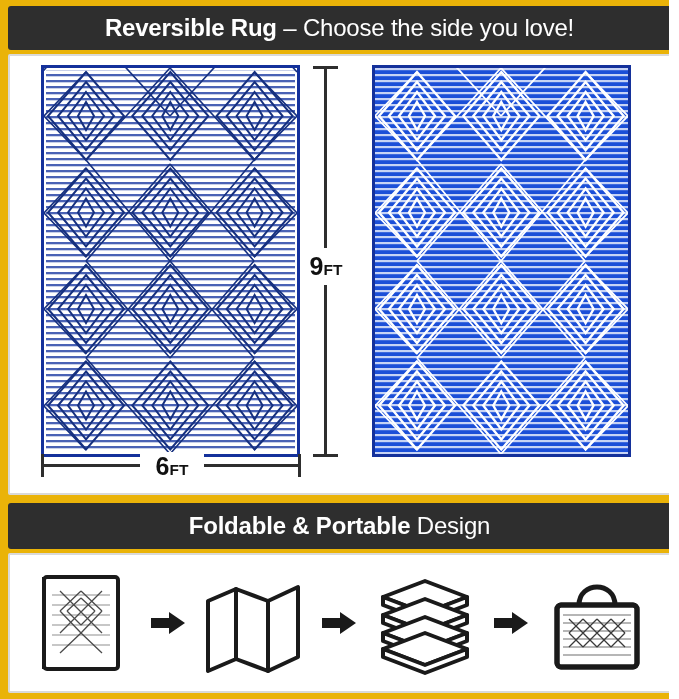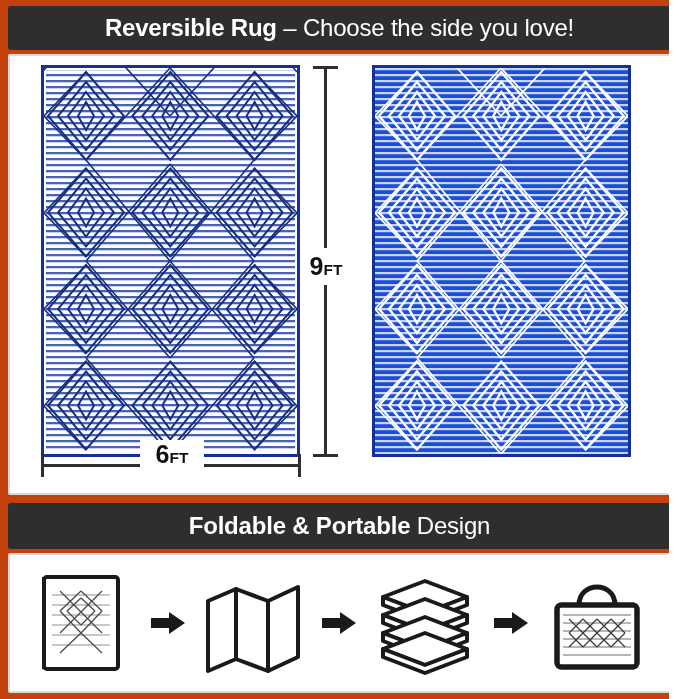--- a/index.html
+++ b/index.html
@@ -6,21 +6,21 @@
   html, body {
     margin: 0;
     padding: 0;
     background: #ffffff;
     font-family: "Liberation Sans", sans-serif;
   }
   #page {
     position: relative;
     width: 669px;
     height: 699px;
-    background: #c2410c;
+    background: #eab308;
     overflow: hidden;
   }
 
   
   .banner {
     position: absolute;
     left: 8px;
     width: 663px;
     background: #2e2e2e;
     color: #ffffff;
@@ -89,21 +89,21 @@
   #dim-v-label {
     left: 303px; top: 239px; width: 46px;
     font-size: 25px; text-align: center; padding: 6px 0; margin-top: 9px;
   }
 
   
   #dim-h-line { left: 41px; top: 464px; width: 260px; height: 3px; }
   #dim-h-cap-left { left: 41px; top: 454px; width: 3px; height: 23px; }
   #dim-h-cap-right { left: 298px; top: 454px; width: 3px; height: 23px; }
   #dim-h-label {
-    left: 140px; top: 440px; width: 64px;
+    left: 140px; top: 452px; width: 64px;
     font-size: 25px; text-align: center; padding: 2px 0;
   }
 
   
   #steps {
     position: absolute;
     left: 14px; top: 559px; width: 651px; height: 128px;
     display: flex;
     align-items: center;
     justify-content: space-between;

